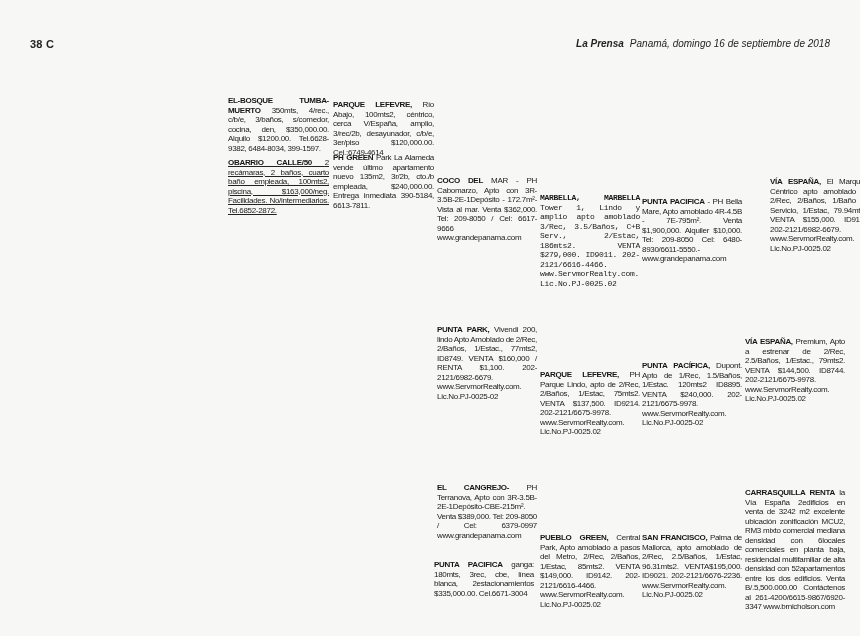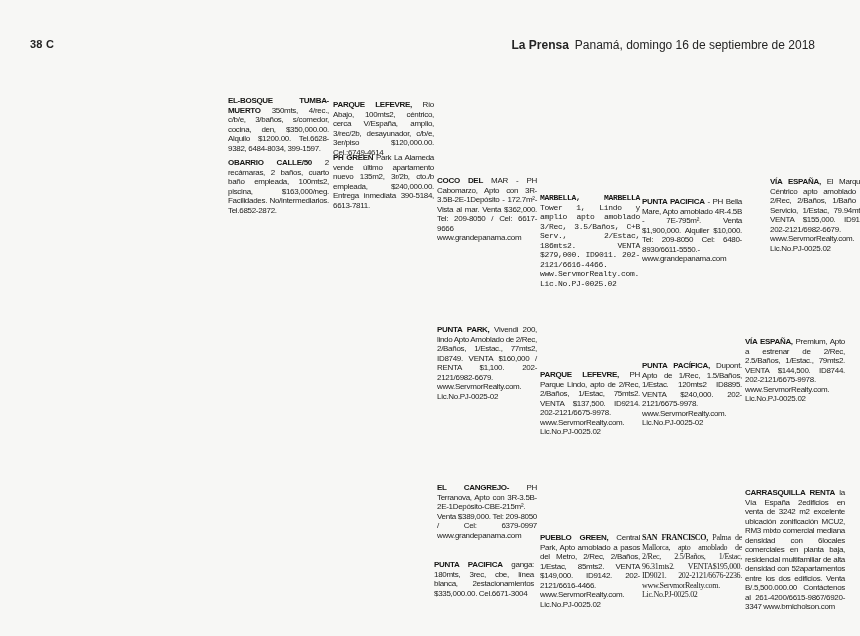--- a/index.html
+++ b/index.html
@@ -20,24 +20,25 @@
     left: 30px;
     top: 38px;
     font-size: 11px;
     font-weight: bold;
     letter-spacing: 0.2px;
     color: #242424;
   }
   .header-right {
     position: absolute;
     top: 38px;
-    right: 45px;
-    font-size: 12px;
+    right: 30px;
+    font-size: 10px;
     color: #242424;
     white-space: nowrap;
+    font-style: italic;
   }
   .masthead {
     font-weight: bold;
     margin-right: 6px;
   }
   .ad {
     position: absolute;
     font-size: 8px;
     line-height: 9.5px;
     letter-spacing: -0.3px;
@@ -55,21 +56,21 @@
 
 <div class="page-number">38 C</div>
 <div class="header-right">
   <span class="masthead">La Prensa</span><span>Panamá, domingo 16 de septiembre de 2018</span>
 </div>
 
 <div class="ad" style="left:228px; top:96px; width:101px;">
   <b class="t">EL-BOSQUE TUMBA-MUERTO</b>
   <span>350mts, 4/rec., c/b/e, 3/baños, s/comedor, cocina, den, $350,000.00. Alquilo $1200.00. Tel.6628-9382, 6484-8034, 399-1597.</span>
 </div>
-<div class="ad" style="left:228px; top:158px; width:101px;">
+<div class="ad" style="left:228px; top:158px; width:101px;text-decoration:underline;">
   <b class="t">OBARRIO CALLE/50</b>
   <span>2 recámaras, 2 baños, cuarto baño empleada, 100mts2, piscina, $163,000/neg. Facilidades. No/intermediarios. Tel.6852-2872.</span>
 </div>
 
 <div class="ad" style="left:333px; top:100px; width:101px;">
   <b class="t">PARQUE LEFEVRE,</b>
   <span>Río Abajo, 100mts2, céntrico, cerca V/España, amplio, 3/rec/2b, desayunador, c/b/e, 3er/piso $120,000.00. Cel.:6749-4614</span>
 </div>
 <div class="ad" style="left:333px; top:153px; width:101px;">
   <b class="t">PH GREEN</b>
@@ -107,21 +108,21 @@
 </div>
 
 <div class="ad" style="left:642px; top:197px; width:100px;">
   <b class="t">PUNTA PACIFICA</b>
   <span>- PH Bella Mare, Apto amoblado 4R-4.5B - 7E-795m². Venta $1,900,000. Alquiler $10,000. Tel: 209-8050 Cel: 6480-8930/6611-5550.- www.grandepanama.com</span>
 </div>
 <div class="ad" style="left:642px; top:361px; width:100px;">
   <b class="t">PUNTA PACÍFICA,</b>
   <span>Dupont. Apto de 1/Rec, 1.5/Baños, 1/Estac. 120mts2 ID8895. VENTA $240,000. 202-2121/6675-9978. www.ServmorRealty.com. Lic.No.PJ-0025-02</span>
 </div>
-<div class="ad" style="left:642px; top:533px; width:100px;font-family:Liberation Serif, serif;">
+<div class="ad" style="left:642px; top:533px; width:100px;">
   <b class="t">SAN FRANCISCO,</b>
   <span>Palma de Mallorca, apto amoblado de 2/Rec, 2.5/Baños, 1/Estac, 96.31mts2. VENTA$195,000. ID9021. 202-2121/6676-2236. www.ServmorRealty.com. Lic.No.PJ-0025.02</span>
 </div>
 
 <div class="ad" style="left:770px; top:177px; width:100px;">
   <b class="t">VÍA ESPAÑA,</b>
   <span>El Marquez, Céntrico apto amoblado de 2/Rec, 2/Baños, 1/Baño de Servicio, 1/Estac, 79.94mts2. VENTA $155,000. ID9164. 202-2121/6982-6679. www.ServmorRealty.com. Lic.No.PJ-0025.02</span>
 </div>
 <div class="ad" style="left:745px; top:337px; width:100px;">
   <b class="t">VÍA ESPAÑA,</b>

